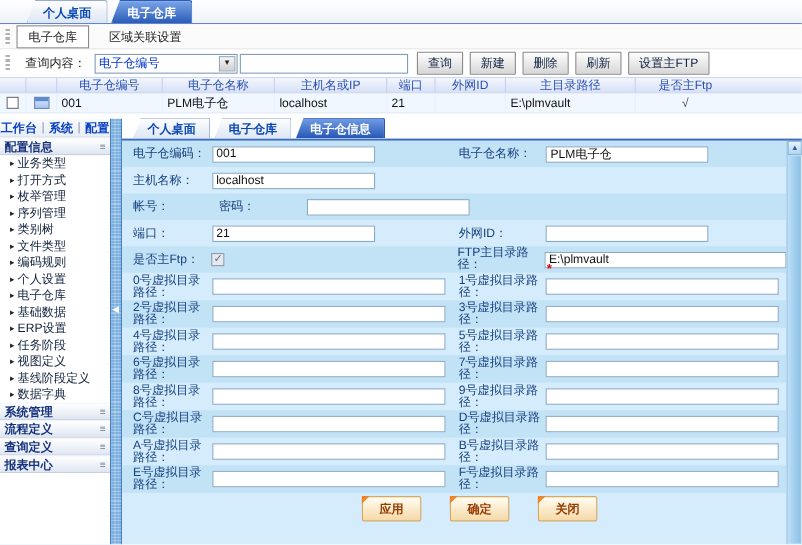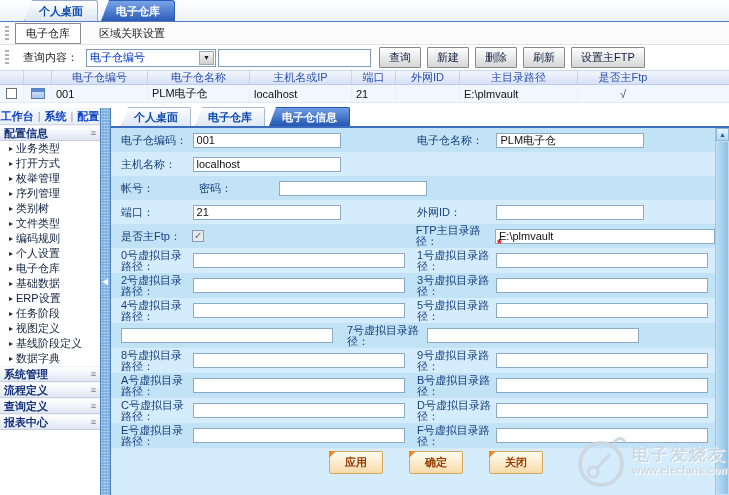--- a/index.html
+++ b/index.html
@@ -368,54 +368,55 @@
             <div class="lbl">4号虚拟目录路径：</div>
             <div class="ctrl">
               <input class="inp wide" type="text" style="">
             </div>
             <div class="lbl right">5号虚拟目录路径：</div>
             <div class="ctrl">
               <input class="inp wide" type="text" style="">
             </div>
           </div>
           <div class="frow tall">
+            <div class="lbl">6号虚拟目录路径：</div>
             <div class="ctrl">
               <input class="inp wide" type="text" style="">
             </div>
             <div class="lbl right">7号虚拟目录路径：</div>
             <div class="ctrl">
               <input class="inp wide" type="text" style="">
             </div>
           </div>
           <div class="frow tall">
             <div class="lbl">8号虚拟目录路径：</div>
             <div class="ctrl">
               <input class="inp wide" type="text" style="">
             </div>
             <div class="lbl right">9号虚拟目录路径：</div>
             <div class="ctrl">
               <input class="inp wide" type="text" style="">
             </div>
           </div>
           <div class="frow tall">
+            <div class="lbl">C号虚拟目录路径：</div>
+            <div class="ctrl">
+              <input class="inp wide" type="text" style="">
+            </div>
+            <div class="lbl right">D号虚拟目录路径：</div>
+            <div class="ctrl">
+              <input class="inp wide" type="text" style="">
+            </div>
+          </div>
+          <div class="frow tall">
             <div class="lbl">A号虚拟目录路径：</div>
             <div class="ctrl">
               <input class="inp wide" type="text" style="">
             </div>
             <div class="lbl right">B号虚拟目录路径：</div>
-            <div class="ctrl">
-              <input class="inp wide" type="text" style="">
-            </div>
-          </div>
-          <div class="frow tall">
-            <div class="lbl">C号虚拟目录路径：</div>
-            <div class="ctrl">
-              <input class="inp wide" type="text" style="">
-            </div>
-            <div class="lbl right">D号虚拟目录路径：</div>
             <div class="ctrl">
               <input class="inp wide" type="text" style="">
             </div>
           </div>
           <div class="frow tall">
             <div class="lbl">E号虚拟目录路径：</div>
             <div class="ctrl">
               <input class="inp wide" type="text" style="">
             </div>
             <div class="lbl right">F号虚拟目录路径：</div>
@@ -429,26 +430,14 @@
             <button class="fbtn"><span class="fold"></span><span>关闭</span></button>
           </div>
         </div>
       <div class="vscroll">
         <div class="vup">▲</div>
         <div class="vthumb"></div>
       </div>
     </div>
   </div>
 
-  <div class="watermark">
-    <svg width="52" height="54" viewBox="0 0 52 54">
-      <path d="M38 8 q7 -7 11 0" fill="none" stroke="#ccd7e0" stroke-width="3"></path>
-      <circle cx="25" cy="30" r="21" fill="none" stroke="#ccd7e0" stroke-width="4"></circle>
-      <circle cx="17" cy="38" r="5" fill="none" stroke="#ccd7e0" stroke-width="3"></circle>
-      <line x1="21" y1="34" x2="34" y2="20" stroke="#ccd7e0" stroke-width="3"></line>
-    </svg>
-    <div class="wm-text">
-      <div class="l1">电子发烧友</div>
-      <div class="l2">www.elecfans.com</div>
-    </div>
-  </div>
 
 </div>
 
 </body></html>

